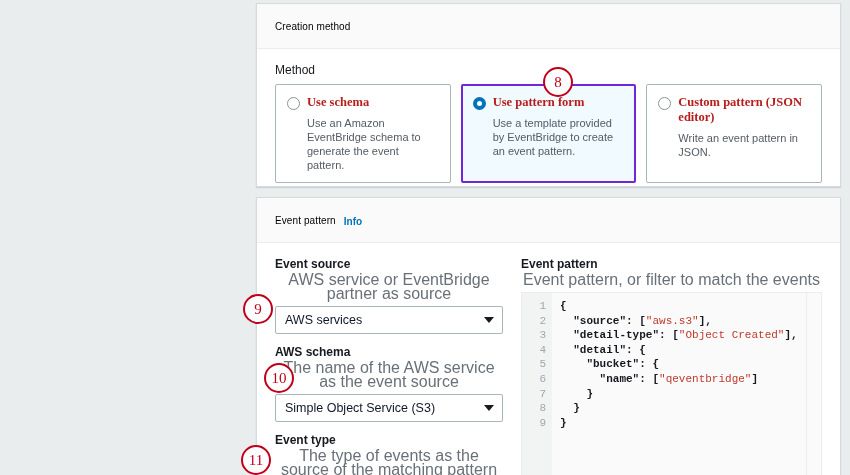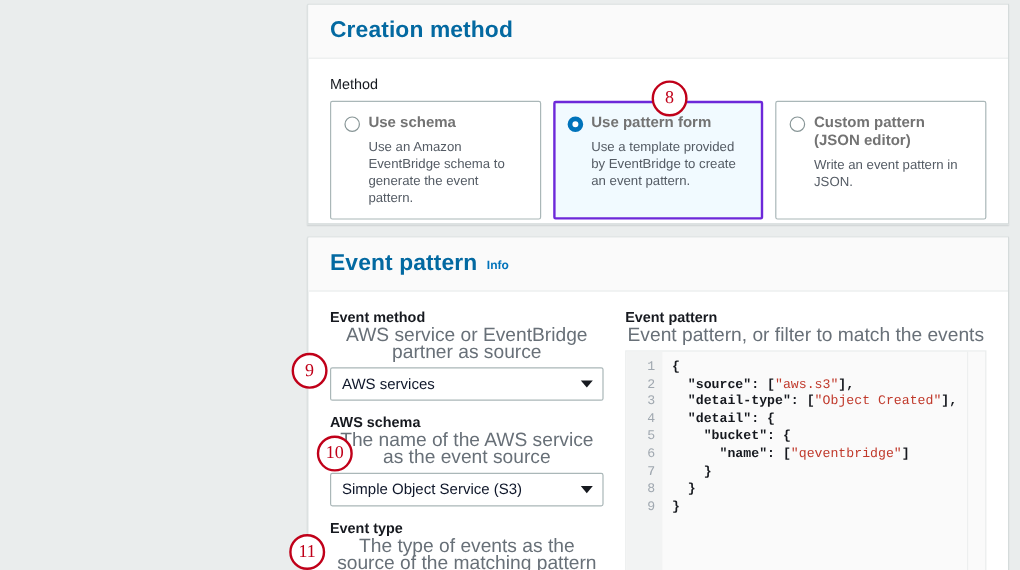--- a/index.html
+++ b/index.html
@@ -36,23 +36,23 @@
 
   .card-header {
     height: 45px;
     background: #fafafa;
     border-bottom: 1px solid #eaeded;
     display: flex;
     align-items: center;
     padding: 0 18px;
   }
   .card-title {
-    font-size: 19px;
-    font-weight: bold;
-    color: #0369a1;
+    font-size: 10px;
+    font-weight: normal;
+    color: #000000;
     letter-spacing: .1px;
   }
   .info-link {
     font-size: 10px;
     font-weight: bold;
     color: #0073bb;
     margin-left: 8px;
     cursor: pointer;
     position: relative;
     top: 1px;
@@ -99,22 +99,23 @@
     margin-top: 2px;
     position: relative;
   }
   .radio.on {
     border: 4px solid #0073bb;
     background: #ffffff;
   }
   .tile-name {
     font-size: 12.5px;
     font-weight: bold;
-    color: #737373;
+    color: #b91c1c;
     line-height: 15px;
+    font-family: Liberation Serif, serif;
   }
   .tile-desc {
     font-size: 11px;
     color: #545b64;
     line-height: 14px;
     margin-top: 6px;
     margin-left: 20px;
   }
 
   
@@ -271,21 +272,21 @@
     <div class="card-header">
       <span class="card-title">Event pattern</span>
       <span class="info-link">Info</span>
     </div>
 
     <div class="card-body">
       <div class="ep-cols">
 
         <div class="ep-left">
 
-          <div class="sub-label">Event method</div>
+          <div class="sub-label">Event source</div>
           <div class="sub-desc">AWS service or EventBridge partner as source</div>
           <div class="select">
             <span>AWS services</span>
             <span class="caret"></span>
           </div>
 
           <div class="sub-label">AWS schema</div>
           <div class="sub-desc">The name of the AWS service as the event source</div>
           <div class="select">
             <span>Simple Object Service (S3)</span>

